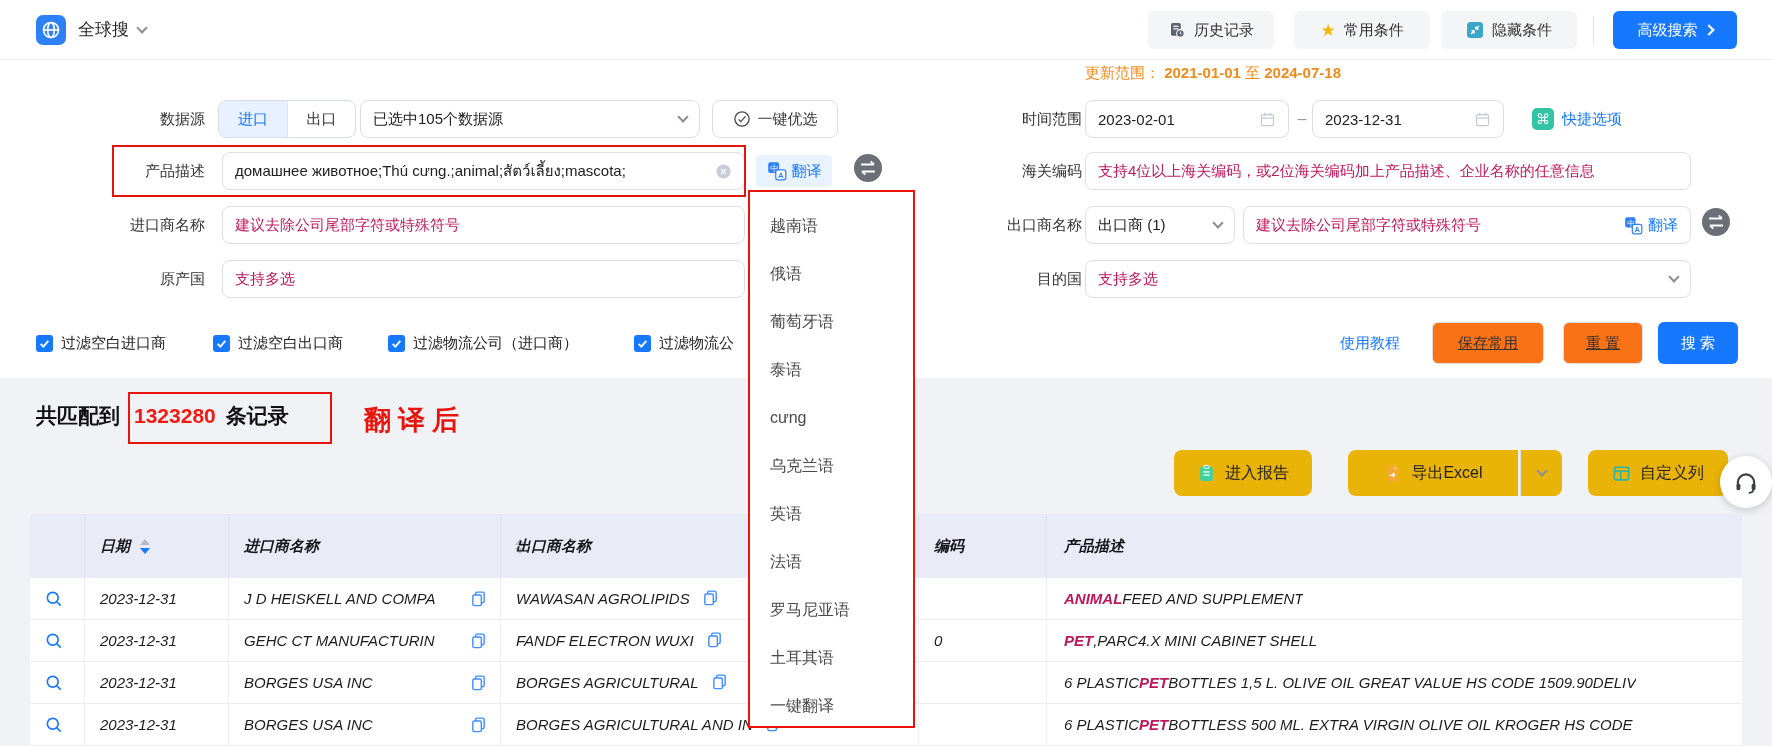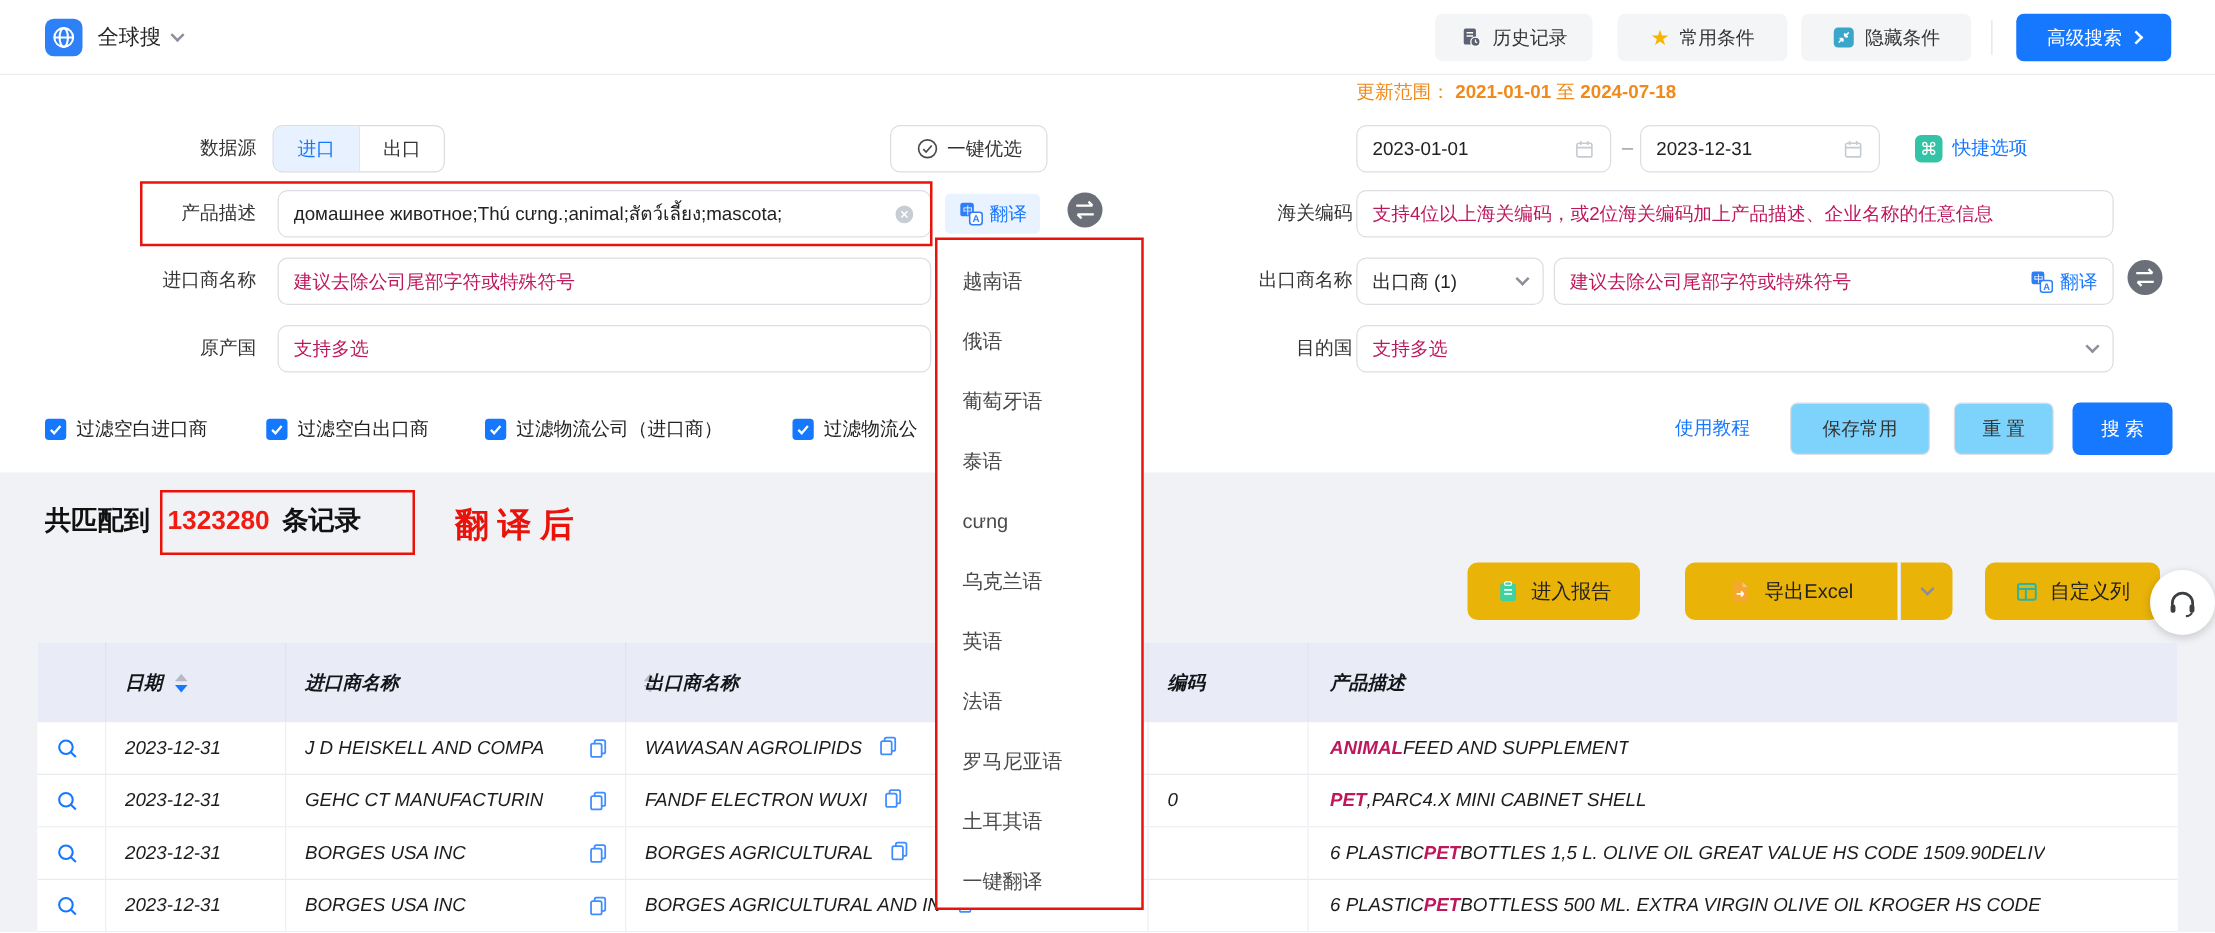--- a/index.html
+++ b/index.html
@@ -39,21 +39,21 @@
   .quick-ic { left:1532px; top:108px; width:22px; height:22px; background:#33c3a5; border-radius:5px; color:#fff; font-size:14px; display:flex; align-items:center; justify-content:center; }
   .quick-tx { left:1562px; top:100px; line-height:38px; font-size:15px; color:#1677ff; }
   .trans-btn { left:756px; top:155px; width:76px; height:32px; background:#e9f2ff; border-radius:4px; display:flex; align-items:center; justify-content:center; gap:5px; font-size:15px; color:#1677ff; }
   .swap-circle { width:30px; height:30px; }
   .clear-ic { margin-left:auto; flex:none; }
   .inline-trans { margin-left:auto; display:flex; align-items:center; gap:5px; font-size:15px; color:#1677ff; flex:none; }
   .cbrow { display:flex; align-items:center; gap:8px; top:322px; height:42px; }
   .cbox { width:17px; height:17px; background:#1677ff; border-radius:3px; display:flex; align-items:center; justify-content:center; flex:none; }
   .cbl { font-size:15px; color:#222; white-space:nowrap; }
   .tut { left:1340px; top:322px; line-height:42px; font-size:15px; color:#1677ff; }
-  .obtn { height:42px; border:1px solid #dcdee3; border-radius:6px; background:#7dd3fc; display:flex; align-items:center; justify-content:center; font-size:15px; color:#333; top:322px; }
+  .obtn { height:42px; border:1px solid #dcdee3; border-radius:6px; background:#f97316; display:flex; align-items:center; justify-content:center; font-size:15px; color:#333; top:322px;text-decoration:underline; }
   .pbtn { height:42px; border-radius:6px; background:#1677ff; color:#fff; display:flex; align-items:center; justify-content:center; font-size:15px; top:322px; }
 
   
   .results-bg { left:0; top:378px; width:1772px; height:368px; background:#f0f2f5; }
   .count-line { left:36px; top:402px; display:flex; align-items:baseline; font-size:21px; font-weight:700; color:#111; }
   .count-num { color:#f21b12; margin:0 10px 0 14px; }
   .anno-text { left:364px; top:402px; font-family:"Liberation Serif","DejaVu Serif",serif; font-size:27px; font-weight:700; color:#e8140c; letter-spacing:7px; }
   .rbtn { background:#eab308; border-radius:8px; height:46px; top:450px; display:flex; align-items:center; justify-content:center; gap:9px; font-size:16px; color:#222; }
   .headset-fab { left:1720px; top:456px; width:52px; height:52px; background:#fff; border-radius:50%; box-shadow:0 2px 8px rgba(0,0,0,.18); display:flex; align-items:center; justify-content:center; }
 
@@ -131,29 +131,34 @@
     <b>2021-01-01</b>
     <span> </span><span>至</span><span> </span>
     <b>2024-07-18</b>
   </div>
 
   <div class="abs flabel lbl-left" style="top:100px">数据源</div>
   <div class="abs seg">
     <div class="on">进口</div>
     <div class="off">出口</div>
   </div>
+  <div class="abs ibox" style="left:360px;top:100px;width:340px">
+    <span>已选中105个数据源</span>
+    <span class="chev drop-chev" style="margin-top:-4px"></span>
+  </div>
   <div class="abs opt-btn">
     <svg width="18" height="18" viewBox="0 0 24 24" fill="none" stroke="#4a4a4a" stroke-width="1.8">
       <circle cx="12" cy="12" r="9.5"></circle>
         <polyline points="7.5,12.5 10.5,15.5 16.5,8.5"></polyline>
     </svg>
     <span>一键优选</span>
   </div>
+  <div class="abs flabel lbl-right" style="top:100px">时间范围</div>
   <div class="abs ibox" style="left:1085px;top:100px;width:204px">
-    <span>2023-01-01</span>
+    <span>2023-02-01</span>
     <svg class="clear-ic" width="17" height="17" viewBox="0 0 24 24" fill="none" stroke="#c6cad2" stroke-width="1.8">
       <rect x="3.5" y="5" width="17" height="15.5" rx="2"></rect>
         <line x1="3.5" y1="10" x2="20.5" y2="10"></line>
         <line x1="8" y1="2.5" x2="8" y2="7"></line>
         <line x1="16" y1="2.5" x2="16" y2="7"></line>
     </svg>
   </div>
   <div class="abs" style="left:1294px;top:100px;width:16px;text-align:center;line-height:38px;color:#999">–</div>
   <div class="abs ibox" style="left:1312px;top:100px;width:192px">
     <span>2023-12-31</span>

